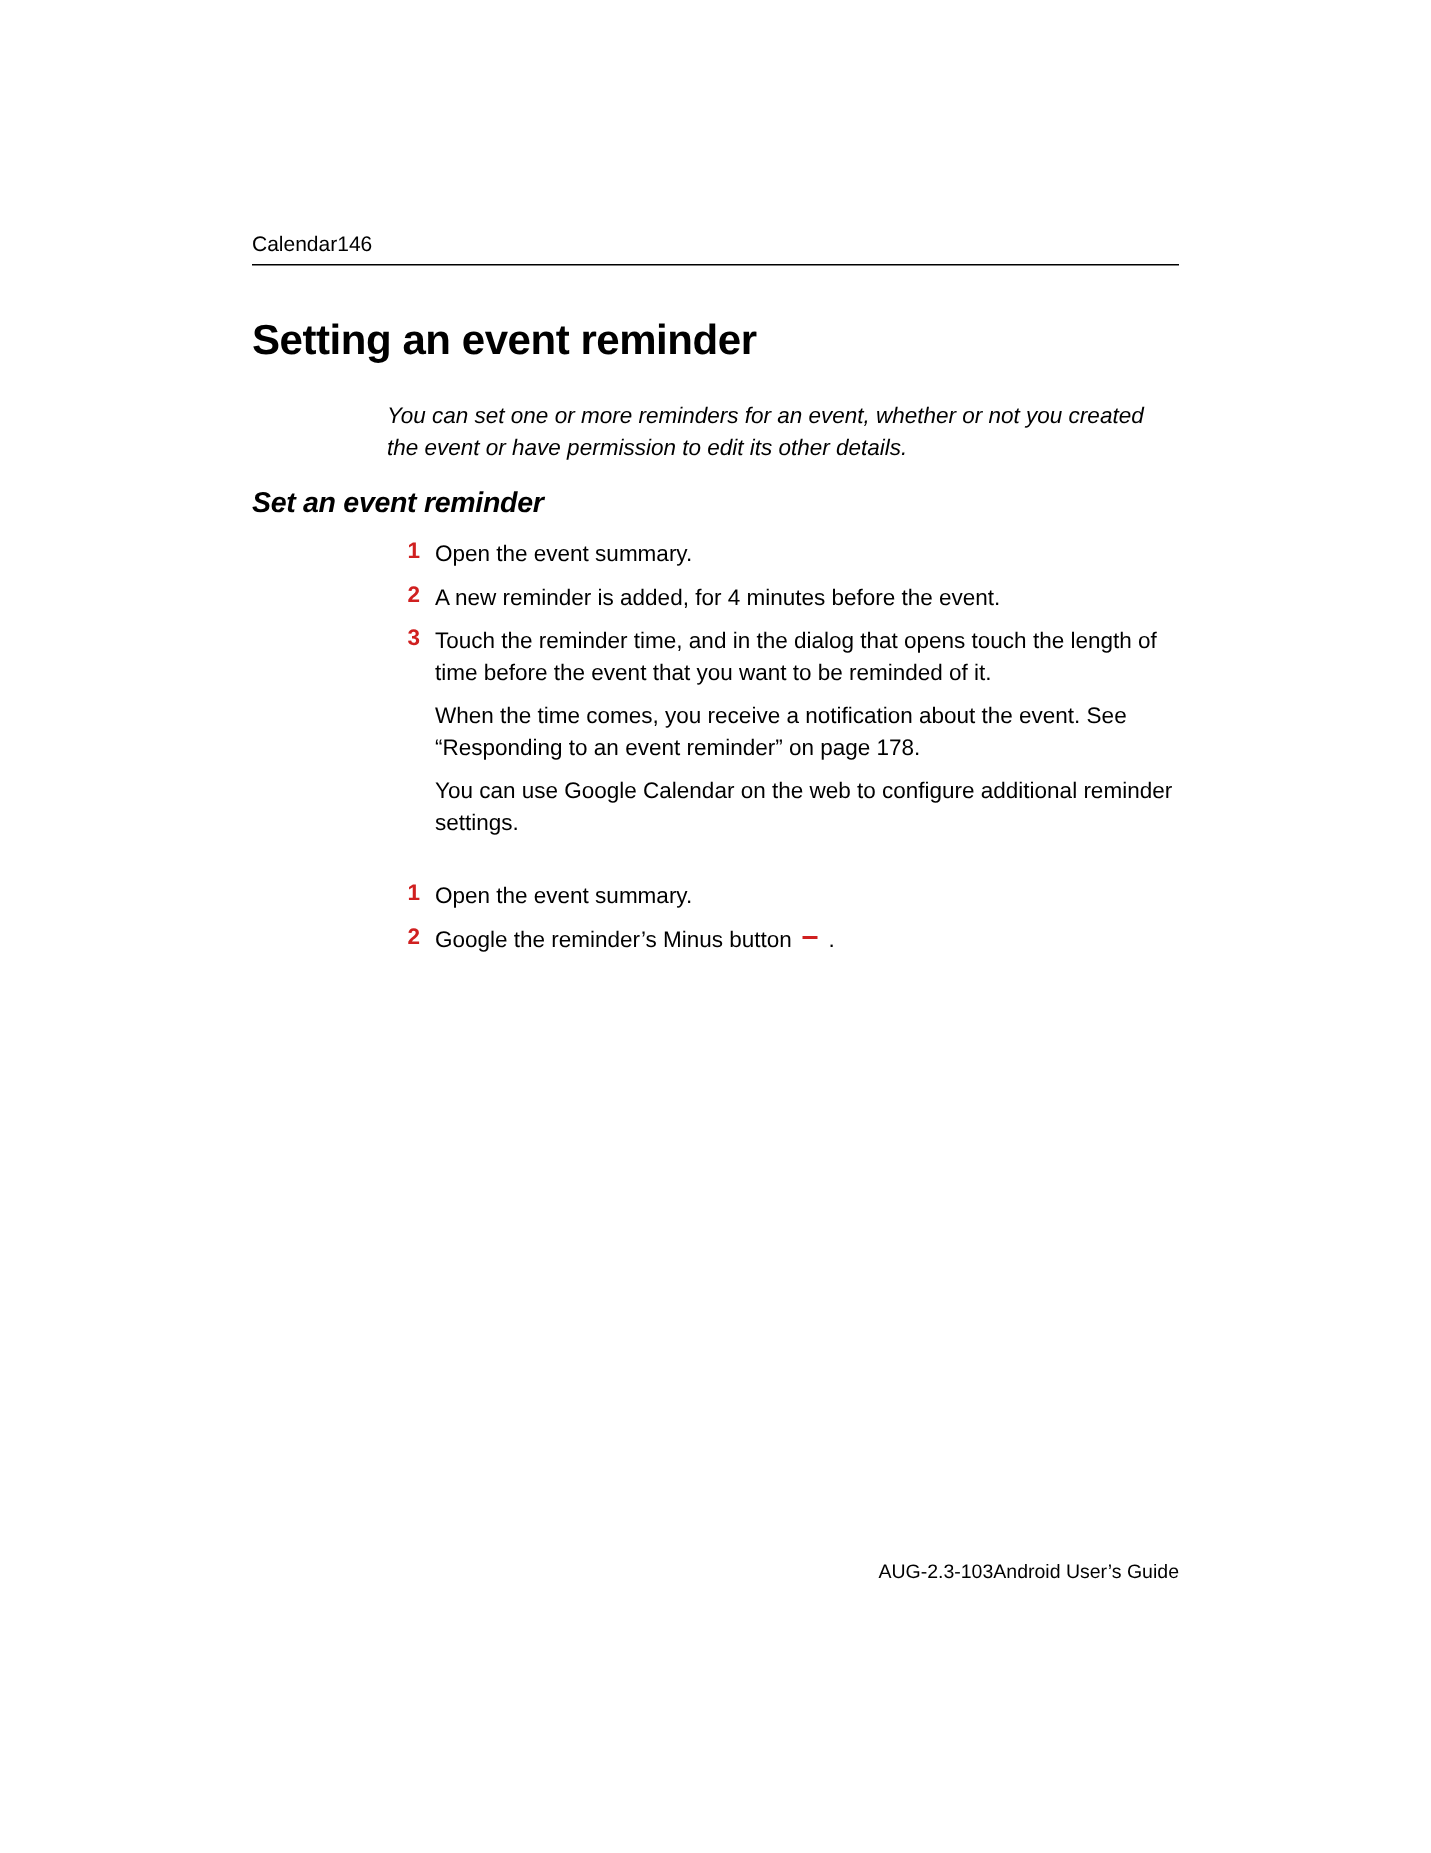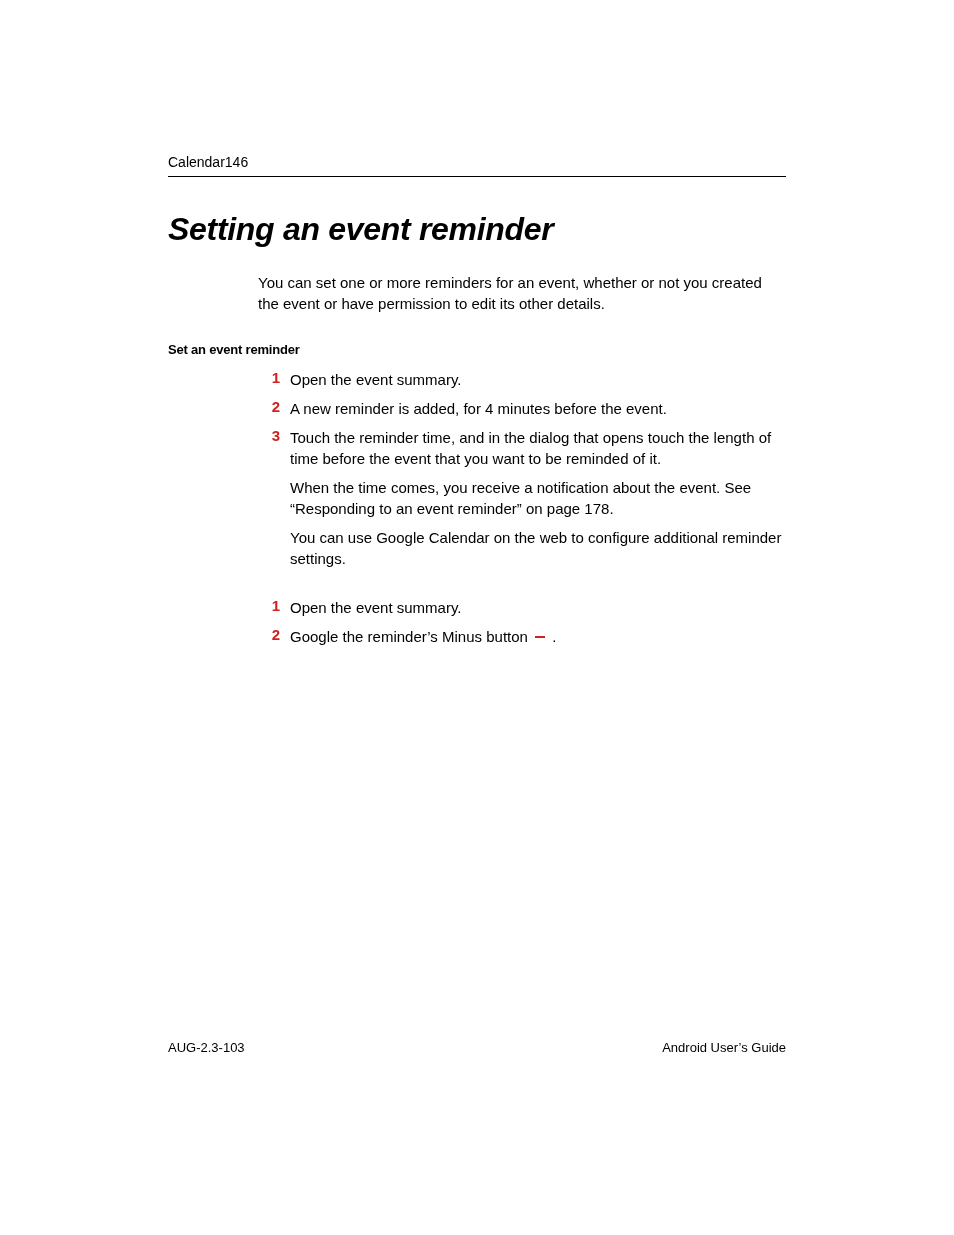--- a/index.html
+++ b/index.html
@@ -17,37 +17,38 @@
     .running-header {
       display: flex;
       justify-content: flex-start;
       align-items: baseline;
       font-size: 14px;
       padding-bottom: 6px;
       border-bottom: 1.5px solid #000;
       margin-bottom: 34px;
     }
     .main-title {
-      font-size: 32px;
+      font-size: 28px;
       font-weight: bold;
       margin-bottom: 24px;
       letter-spacing: -0.3px;
-      font-style: italic;
     }
     .intro {
       font-size: 15px;
       line-height: 1.4;
       margin-left: 90px;
-      margin-bottom: 28px;
+      margin-bottom: 16px;
+      font-style: italic;
     }
     .section-heading {
-      font-size: 13px;
+      font-size: 19px;
       font-weight: bold;
       margin-bottom: 12px;
       letter-spacing: -0.2px;
+      font-style: italic;
     }
     .step-list {
       margin-left: 90px;
     }
     .step {
       display: flex;
       margin-bottom: 8px;
     }
     .step-num {
       color: #d02020;
@@ -73,21 +74,21 @@
       position: relative;
       top: -1px;
     }
     .section-block { margin-bottom: 28px; }
     .footer {
       position: absolute;
       left: 168px;
       right: 168px;
       bottom: 180px;
       display: flex;
-      justify-content: space-between;
+      justify-content: flex-end;
       font-size: 13px;
       color: #000;
     }
   </style>
 </head>
 <body>
 
 <div class="page">
 
   <div class="running-header">

